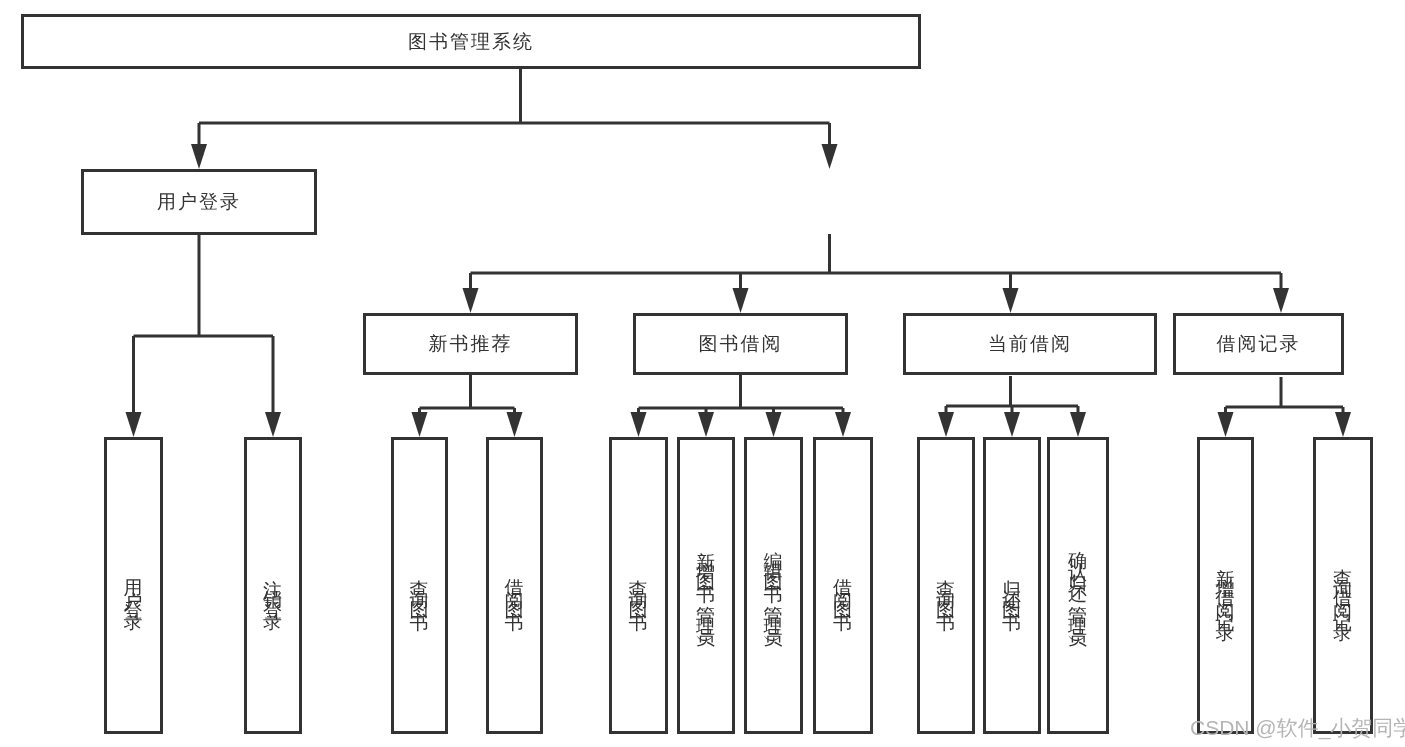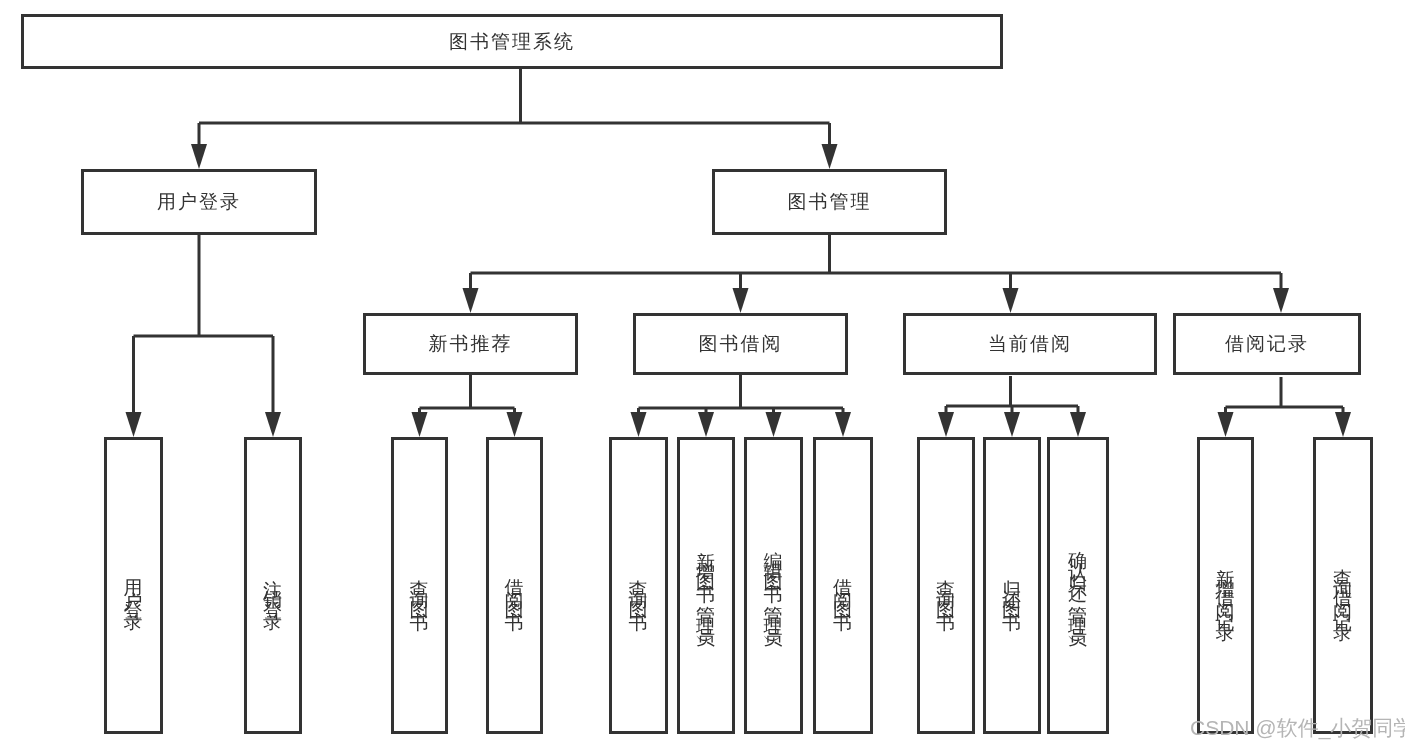--- a/index.html
+++ b/index.html
@@ -33,21 +33,21 @@
     display:flex;align-items:center;justify-content:center;
     z-index:1;
     color:var(--text);
   }
   .hlabel{
     font-size:19px;
     letter-spacing:2px;
     color:var(--text);
     white-space:nowrap;
   }
-  .root{left:21px;top:14px;width:982px;height:55px;}
+  .root{left:21px;top:14px;width:900px;height:55px;}
   .lvl2{top:169px;height:66px;}
   .lvl3{top:313px;height:62px;}
   .leaf{top:437px;height:297px;}
   .vlabel{
     writing-mode:vertical-rl;
     text-orientation:mixed;
     font-size:19px;
     letter-spacing:11px;
     color:var(--text);
     line-height:1;
@@ -103,34 +103,31 @@
     <polygon points="1335,412 1351,412 1343,437"></polygon>
   </svg>
 
   <div class="box root">
     <span class="hlabel">图书管理系统</span>
   </div>
 
   <div class="box lvl2" style="left:81px;width:236px;">
     <span class="hlabel">用户登录</span>
   </div>
-  <div class="box lvl2" style="left:712px;width:235px;">
-    <span class="hlabel">图书管理</span>
-  </div>
 
   <div class="box lvl3" style="left:633px;width:215px;">
     <span class="hlabel">图书借阅</span>
   </div>
   <div class="box lvl3" style="left:363px;width:215px;">
     <span class="hlabel">新书推荐</span>
   </div>
   <div class="box lvl3" style="left:903px;width:254px;">
     <span class="hlabel">当前借阅</span>
   </div>
-  <div class="box lvl3" style="left:1173px;width:188px;">
+  <div class="box lvl3" style="left:1173px;width:171px;">
     <span class="hlabel">借阅记录</span>
   </div>
 
   <div class="box leaf" style="left:104px;width:59px;">
     <span class="vlabel">用户登录</span>
   </div>
   <div class="box leaf" style="left:244px;width:58px;">
     <span class="vlabel">注销登录</span>
   </div>
   <div class="box leaf" style="left:391px;width:57px;">

